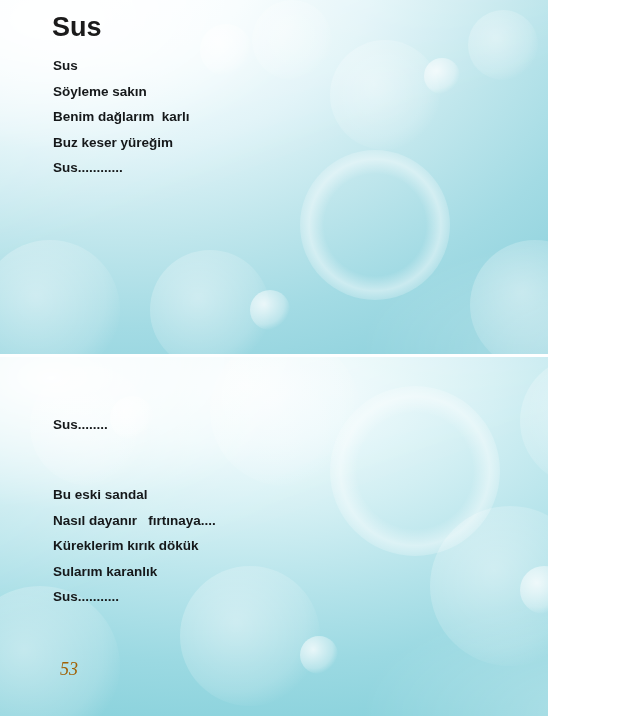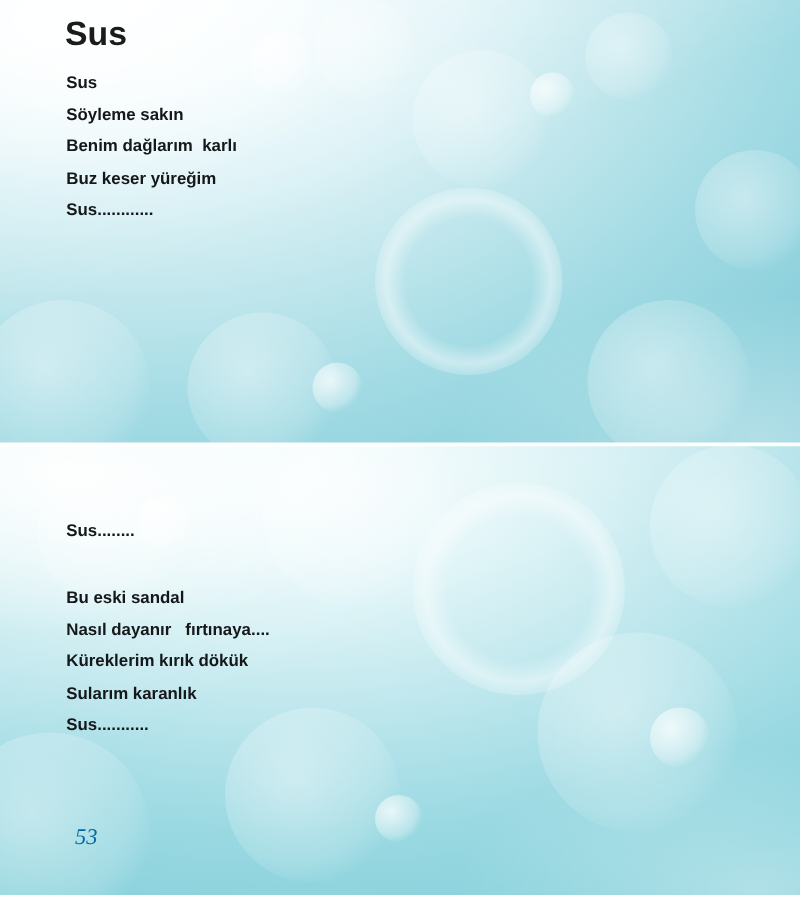--- a/index.html
+++ b/index.html
@@ -9,21 +9,21 @@
   }
   body {
     width: 640px;
     height: 720px;
     font-family: "Liberation Sans", sans-serif;
     overflow: hidden;
     background: #ffffff;
   }
   .page {
     position: relative;
-    width: 640px;
+    width: 548px;
     height: 720px;
     overflow: hidden;
   }
 
   
   .panel {
     position: absolute;
     left: 0;
     width: 640px;
     overflow: hidden;
@@ -103,30 +103,30 @@
     left: 53px;
     font-size: 13.5px;
     font-weight: bold;
     color: #15181a;
     line-height: 25.5px;
     white-space: pre;
   }
   .s1 { top: 53px; }
   .s2 { top: 209px; }
   .s3 { top: 412px; text-align: right; }
-  .s4 { top: 465px; }
+  .s4 { top: 482px; }
 
   .page-number {
     position: absolute;
     left: 60px;
     top: 659px;
     font-family: "Liberation Serif", serif;
     font-style: italic;
     font-size: 18px;
-    color: #0369a1;
+    color: #a16207;
   }
 </style>
 </head>
 <body>
 
 <div class="page">
 
   <div class="panel panel-top">
     <div class="bg-base"></div>
     <div class="bg-wash"></div>

